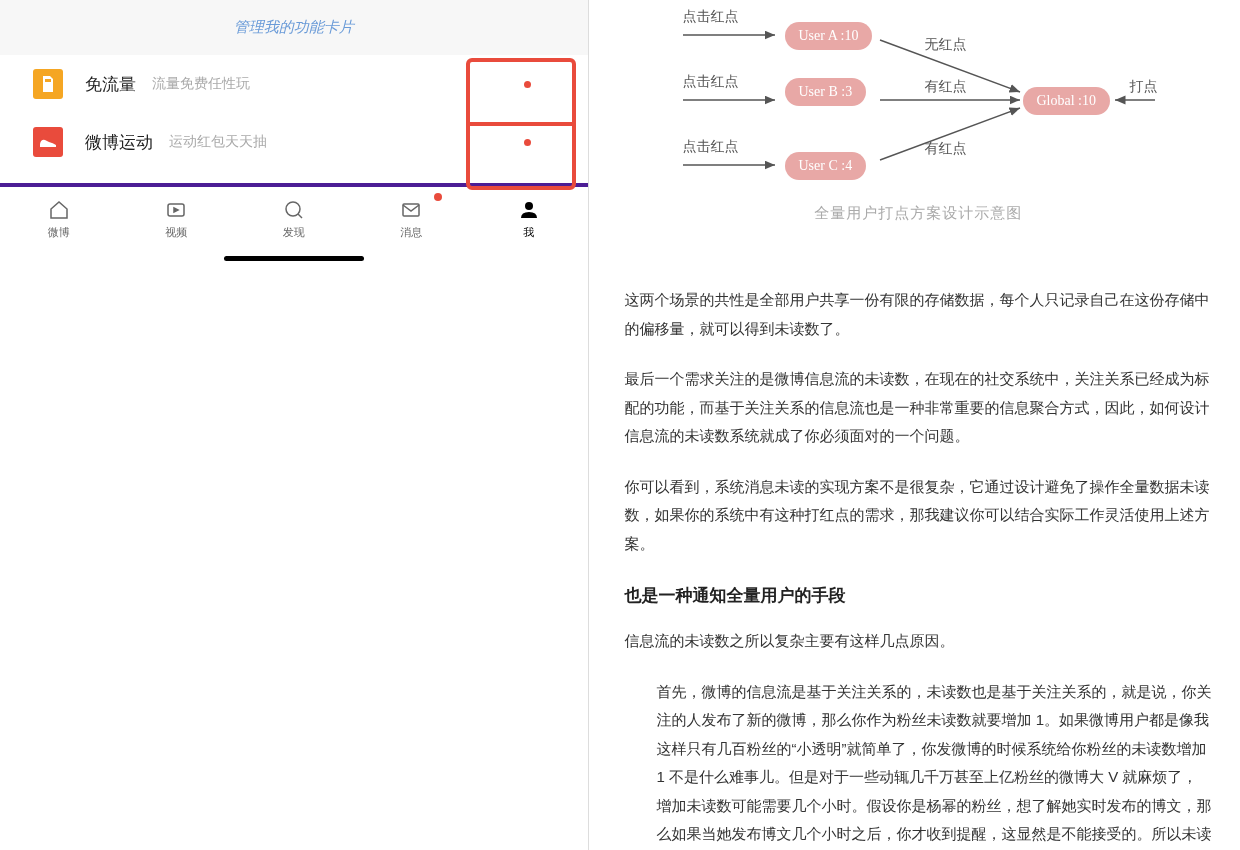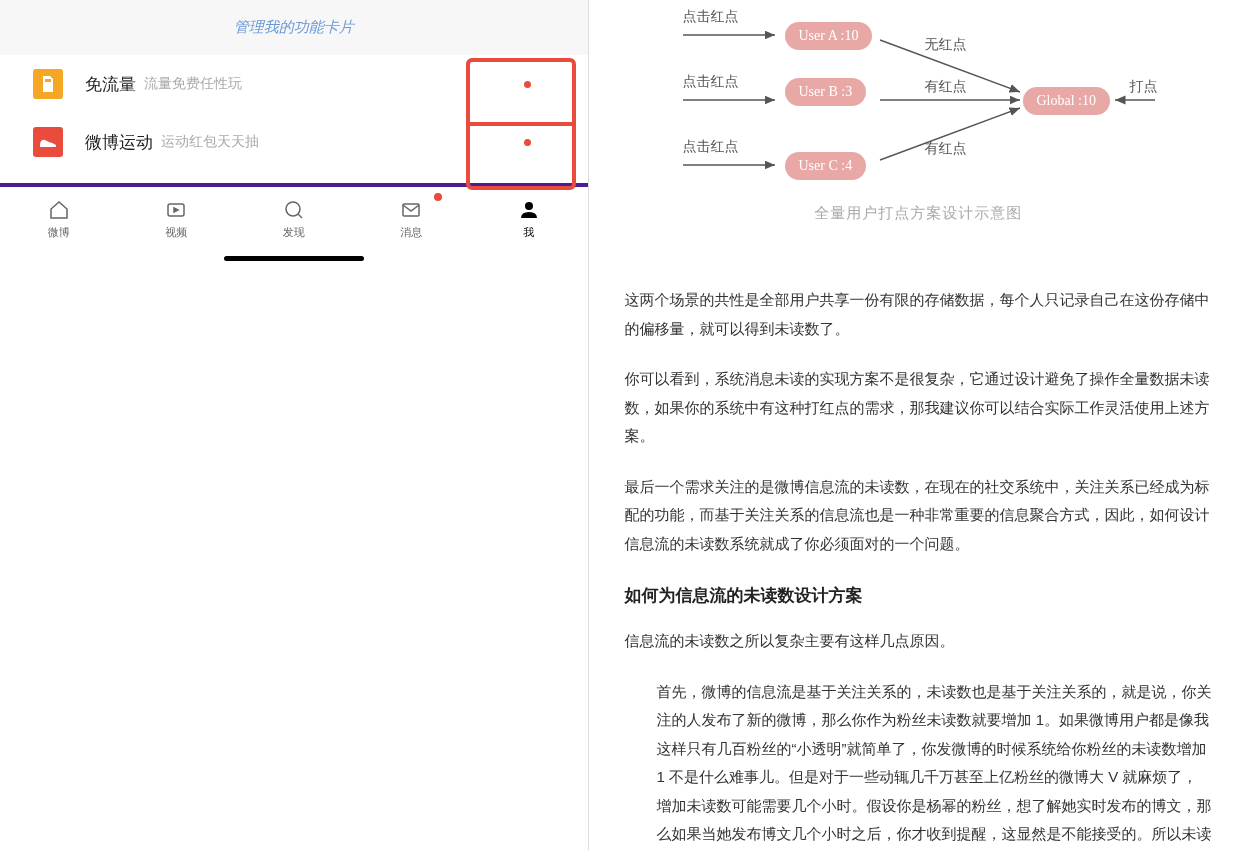--- a/index.html
+++ b/index.html
@@ -9,21 +9,21 @@
     .col-right { padding: 0 28px 0 36px; }
     .divider { width: 1px; background: #ddd; }
     
     
     .ph-header { background: #f7f7f7; padding: 18px 0; text-align: center; color: #6a9bd8; font-size: 15px; font-style: italic; }
     
     
     .li-row { display: flex; align-items: center; padding: 14px 33px; background: #fff; position: relative; gap: 8px; }
     .li-icon { width: 30px; height: 30px; border-radius: 3px; margin-right: 14px; display: flex; align-items: center; justify-content: center; }
     .li-title { font-size: 17px; color: #222; }
-    .li-sub { font-size: 14px; color: #aaa; }
+    .li-sub { font-size: 14px; color: #aaa; margin-left: 8px; }
     .li-chevron { margin-left: auto; color: #bbb; font-size: 18px; }
     .li-dot { width: 7px; height: 7px; background: #e94b3c; border-radius: 50%; margin-left: auto; margin-right: 24px; }
     
     
     .anno { position: absolute; border: 4px solid #e94b3c; border-radius: 6px; }
     .anno1 { top: 58px; right: 12px; width: 110px; height: 132px; }
     .anno-h { position: absolute; height: 4px; background: #e94b3c; }
     
     
     .tabbar { display: flex; border-top: 4px solid #4c1d95; margin-top: 12px; background: #fff; }
@@ -163,18 +163,18 @@
     <span class="d-node" style="top:152px;left:160px;">User C :4</span>
     <span class="d-node" style="top:87px;left:398px;">Global :10</span>
     <span class="d-label" style="top:36px;left:300px;">无红点</span>
     <span class="d-label" style="top:78px;left:300px;">有红点</span>
     <span class="d-label" style="top:140px;left:300px;">有红点</span>
     <span class="d-label" style="top:78px;left:505px;">打点</span>
     <div class="d-caption" style="position:absolute;top:200px;width:100%;">全量用户打点方案设计示意图</div>
   </div>
 
   <p class="rp" style="margin-top:46px;">这两个场景的共性是全部用户共享一份有限的存储数据，每个人只记录自己在这份存储中的偏移量，就可以得到未读数了。</p>
+  <p class="rp">最后一个需求关注的是微博信息流的未读数，在现在的社交系统中，关注关系已经成为标配的功能，而基于关注关系的信息流也是一种非常重要的信息聚合方式，因此，如何设计信息流的未读数系统就成了你必须面对的一个问题。</p>
   <p class="rp">你可以看到，系统消息未读的实现方案不是很复杂，它通过设计避免了操作全量数据未读数，如果你的系统中有这种打红点的需求，那我建议你可以结合实际工作灵活使用上述方案。</p>
-  <p class="rp">最后一个需求关注的是微博信息流的未读数，在现在的社交系统中，关注关系已经成为标配的功能，而基于关注关系的信息流也是一种非常重要的信息聚合方式，因此，如何设计信息流的未读数系统就成了你必须面对的一个问题。</p>
-  <h3 class="rh">如何为信息流的未读数设计方案</h3>
+  <h3 class="rh">也是一种通知全量用户的手段</h3>
   <p class="rp">信息流的未读数之所以复杂主要有这样几点原因。</p>
   <p class="rp indent">首先，微博的信息流是基于关注关系的，未读数也是基于关注关系的，就是说，你关注的人发布了新的微博，那么你作为粉丝未读数就要增加 1。如果微博用户都是像我这样只有几百粉丝的“小透明”就简单了，你发微博的时候系统给你粉丝的未读数增加 1 不是什么难事儿。但是对于一些动辄几千万甚至上亿粉丝的微博大 V 就麻烦了，增加未读数可能需要几个小时。假设你是杨幂的粉丝，想了解她实时发布的博文，那么如果当她发布博文几个小时之后，你才收到提醒，这显然是不能接受的。所以未读数的延迟是你在设计方案时首先要考虑的内容。</p>
 </div>
 
 </body></html>

